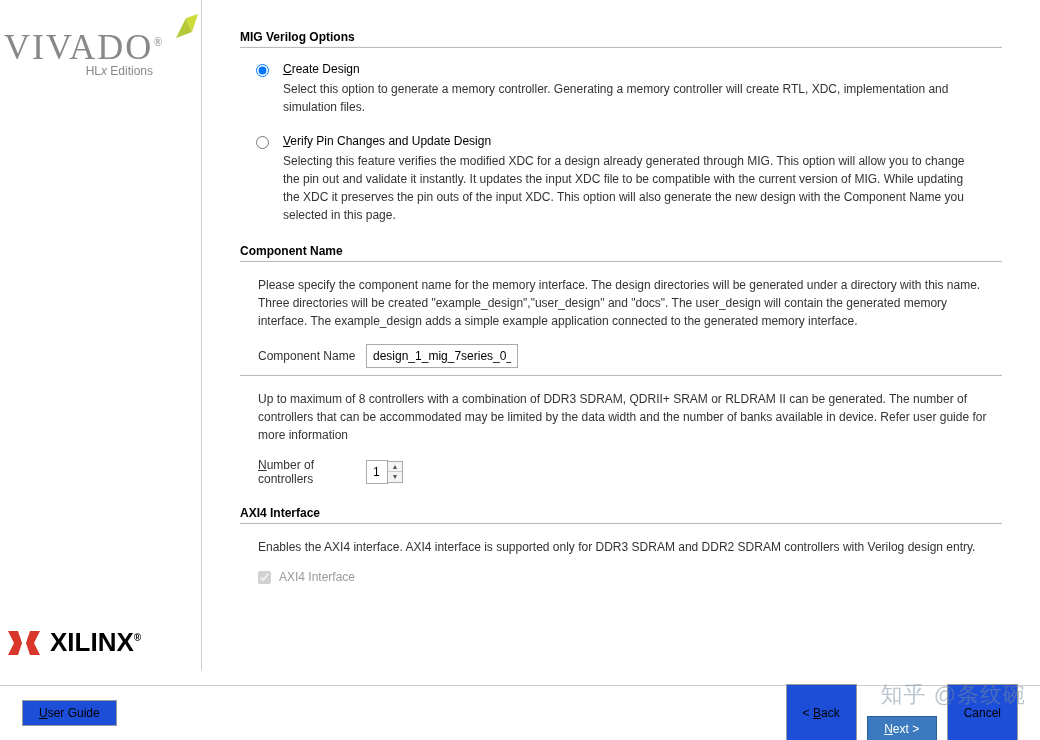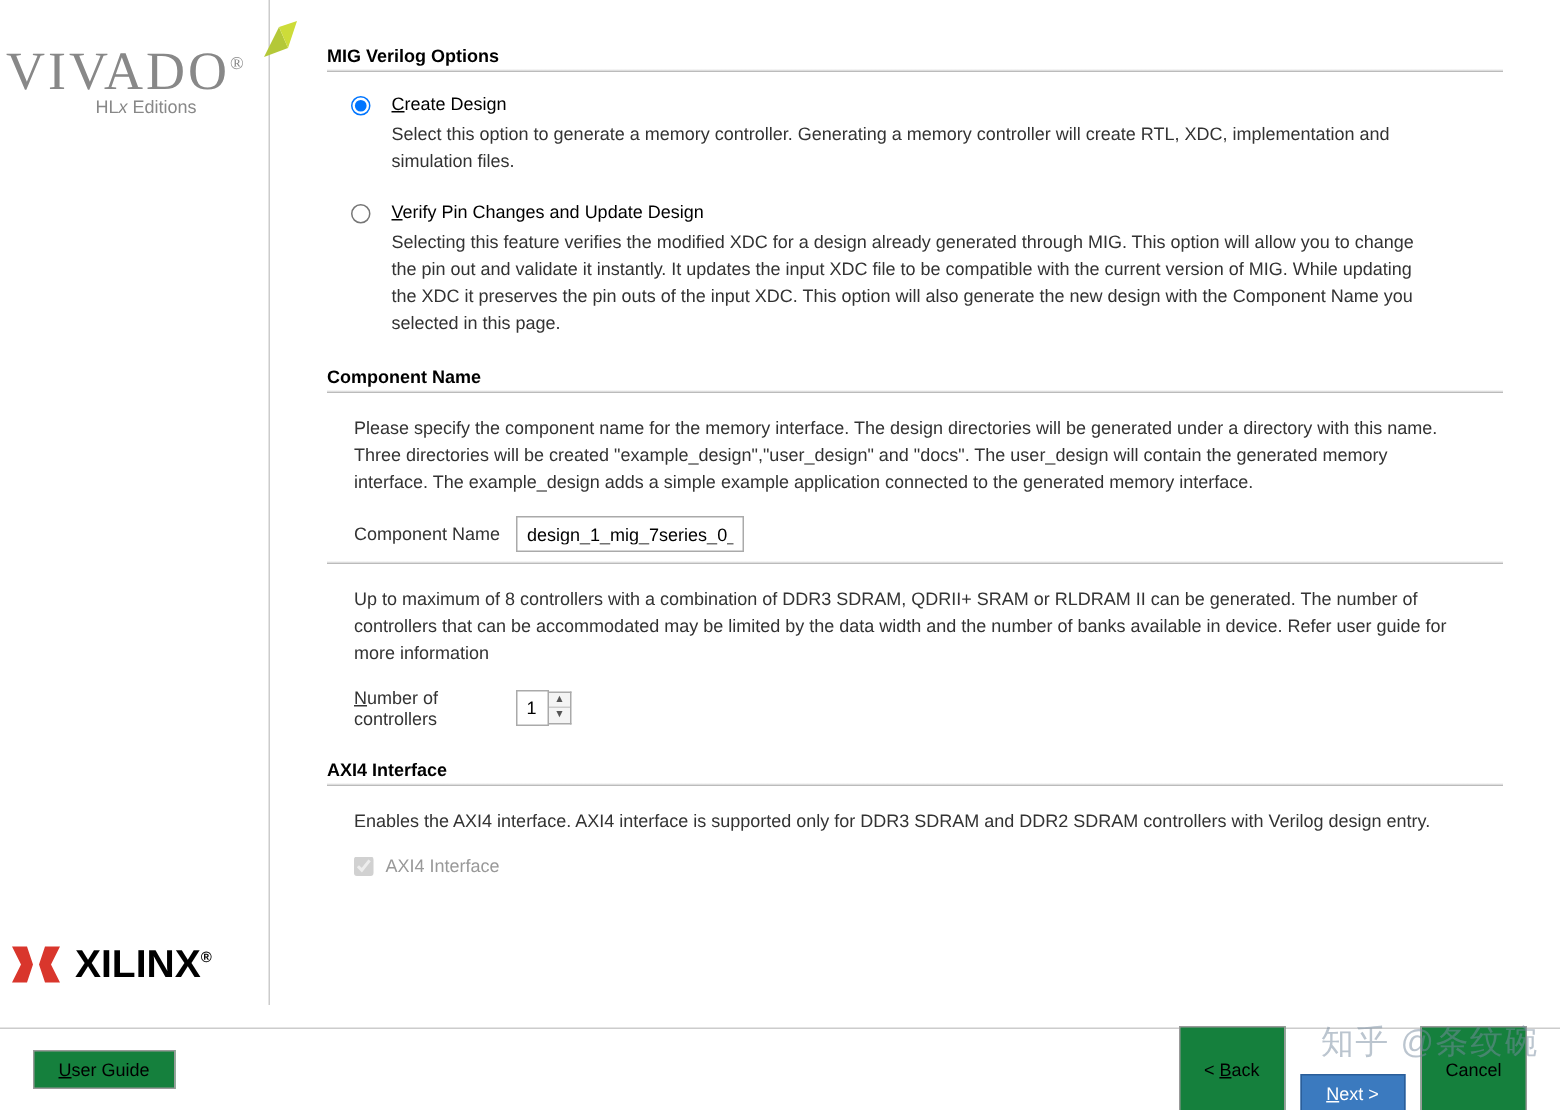--- a/index.html
+++ b/index.html
@@ -1,18 +1,18 @@
 <!DOCTYPE html>
 <html><head>
 <meta charset="utf-8">
 <style>
 * { box-sizing: border-box; margin: 0; padding: 0; }
 body { font-family: Arial, Helvetica, sans-serif; font-size: 12px; color: #333; background: #fff; width: 1040px; height: 740px; overflow: hidden; position: relative; }
 .container { display: flex; height: 670px; }
-.sidebar { width: 180px; background: #fff; border-right: 1px solid #ccc; padding: 8px 4px; position: relative; }
+.sidebar { width: 202px; background: #fff; border-right: 1px solid #ccc; padding: 8px 4px; position: relative; }
 .vivado-logo { margin-top: 18px; }
 .vivado-text { font-family: Georgia, serif; font-size: 36px; color: #888; letter-spacing: 2px; font-weight: 300; }
 .vivado-text sub { font-size: 12px; vertical-align: super; color: #888; }
 .hlx { text-align: right; color: #888; font-size: 12px; margin-top: -4px; padding-right: 44px; }
 .hlx em { font-style: italic; }
 .leaf { position: absolute; top: 10px; left: 162px; }
 .xilinx-logo { position: absolute; bottom: 12px; left: 6px; display: flex; align-items: center; gap: 8px; }
 .xilinx-mark { width: 36px; height: 28px; }
 .xilinx-text { font-family: Arial, sans-serif; font-size: 26px; font-weight: bold; color: #000; letter-spacing: 0; }
 .xilinx-text sub { font-size: 10px; vertical-align: super; }
@@ -31,21 +31,21 @@
 .form-row input[type=text] { border: 1px solid #aaa; padding: 4px 6px; font-size: 12px; width: 152px; background: #fff; }
 .spinner { display: flex; align-items: center; }
 .spinner input[type=text] { width: 22px; text-align: left; padding: 4px 6px; border: 1px solid #aaa; }
 .spin-btns { display: flex; flex-direction: column; border: 1px solid #aaa; border-left: none; }
 .spin-btn { width: 14px; height: 10px; font-size: 7px; line-height: 8px; text-align: center; background: #f4f4f4; cursor: pointer; color: #555; border: none; }
 .spin-btn:first-child { border-bottom: 1px solid #ccc; }
 .chk-row { display: flex; align-items: center; margin-left: 18px; margin-top: 8px; }
 .chk-row input { margin-right: 8px; accent-color: #5a8; }
 .chk-row label { color: #999; }
 .footer { position: absolute; bottom: 0; left: 0; right: 0; height: 55px; border-top: 1px solid #ccc; display: flex; align-items: center; justify-content: space-between; padding: 0 22px; background: #fff; }
-.btn { border: 1px solid #999; background: #15803d; padding: 5px 16px; font-size: 12px; cursor: pointer; min-width: 70px; }
+.btn { border: 1px solid #999; background: #1d4ed8; padding: 5px 16px; font-size: 12px; cursor: pointer; min-width: 70px; }
 .btn .u { text-decoration: underline; }
 .btn-primary { background: #3b7abf; color: #fff; border-color: #2b5e99; margin-top: 32px; }
 .btn-row { display: flex; gap: 10px; }
 .watermark { position: absolute; right: 14px; bottom: 30px; font-size: 22px; color: rgba(120,140,160,0.5); font-family: sans-serif; pointer-events: none; letter-spacing: 1px; }
 </style>
 </head>
 <body>
 
 <div class="container">
   <div class="sidebar">

